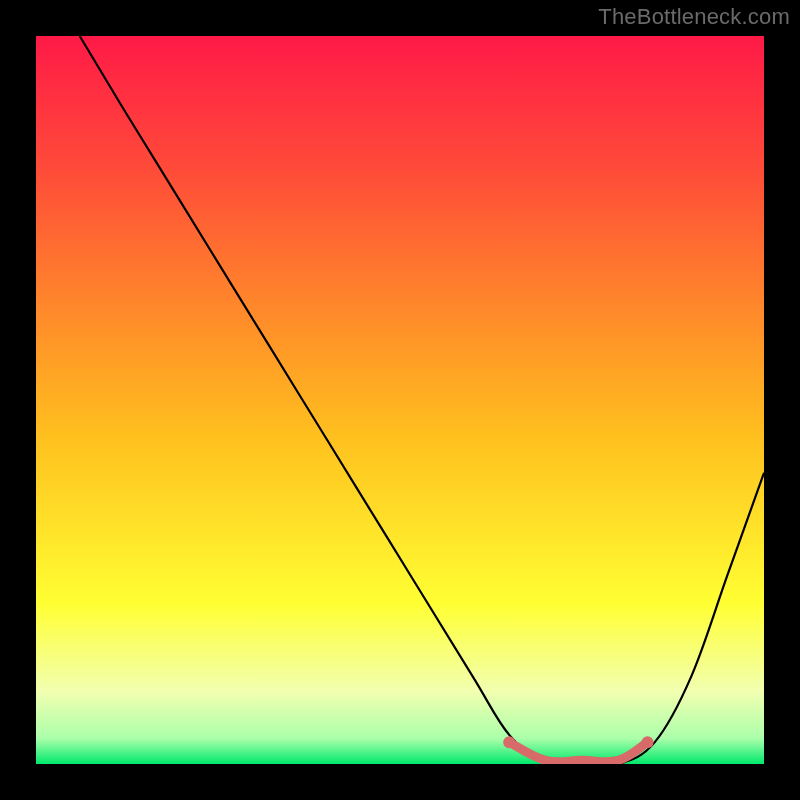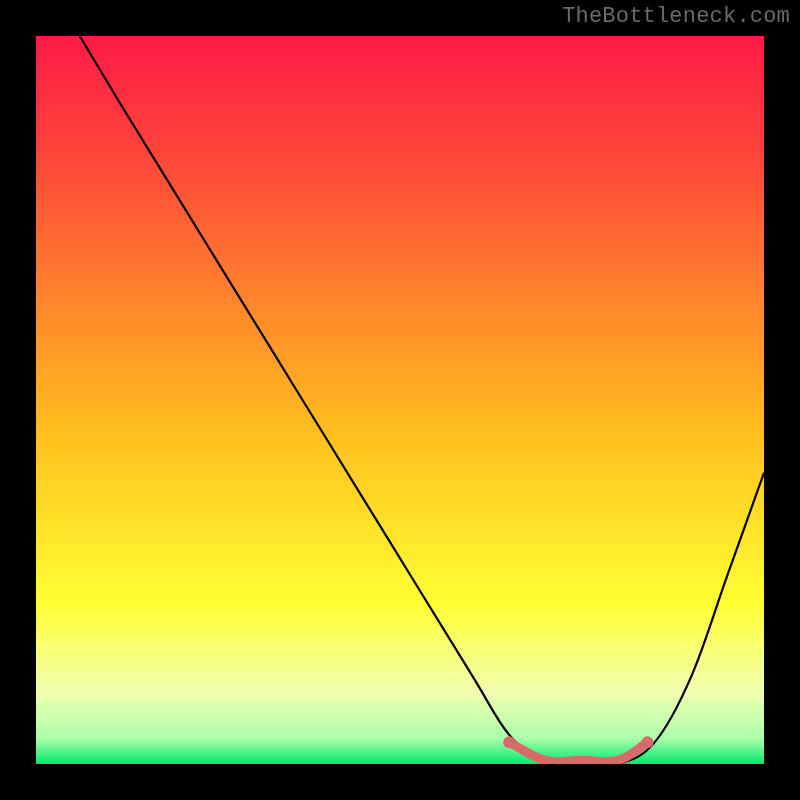--- a/index.html
+++ b/index.html
@@ -14,21 +14,21 @@
     position: relative;
     width: 800px;
     height: 800px;
     background: #000;
   }
   .watermark {
     position: absolute;
     top: 4px;
     right: 10px;
     color: #6a6a6a;
-    font-family: Liberation Mono, monospace;
+    font-family: Liberation Sans, sans-serif;
     font-size: 22px;
     letter-spacing: 0.2px;
     z-index: 10;
   }
   svg.plot {
     position: absolute;
     left: 36px;
     top: 36px;
     width: 728px;
     height: 728px;

